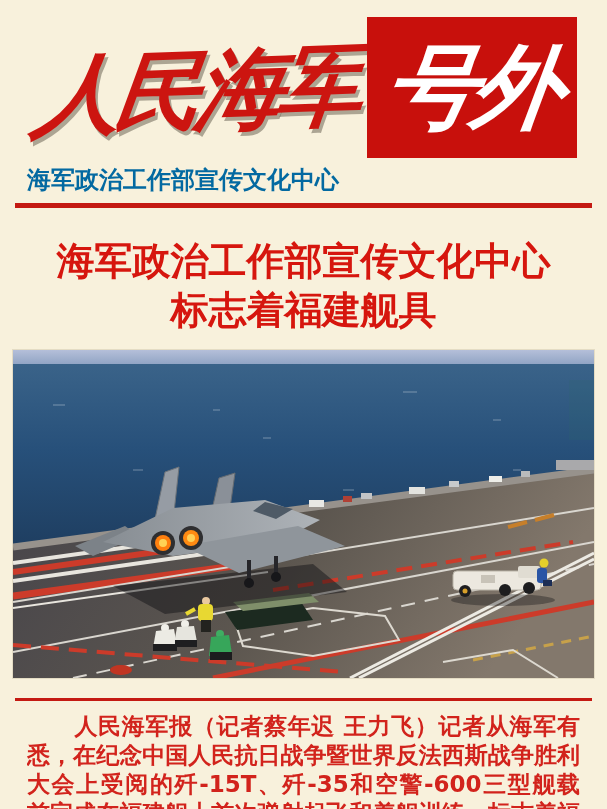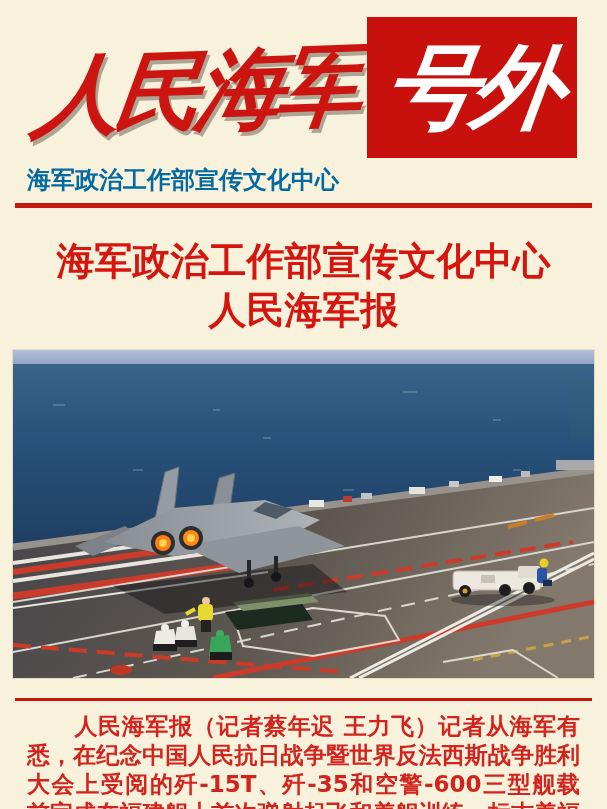--- a/index.html
+++ b/index.html
@@ -76,21 +76,21 @@
   </div>
 
   <div class="pub-line">
     <span>海军政治工作部宣传文化中心</span>
   </div>
 
   <div class="rule rule-top"></div>
 
   <div class="headline">
     <div>海军政治工作部宣传文化中心</div>
-    <div>人民海军报</div>
+    <div>标志着福建舰具</div>
   </div>
 
   <div class="photo">
     <svg viewBox="0 0 581 328" xmlns="http://www.w3.org/2000/svg">
       <defs>
         <linearGradient id="skyg" x1="0" y1="0" x2="0" y2="1">
           <stop offset="0" stop-color="#b5bfd9"></stop>
             <stop offset="1" stop-color="#92a5c5"></stop>
         </linearGradient>
         <linearGradient id="seag" x1="0" y1="0" x2="0" y2="1">

